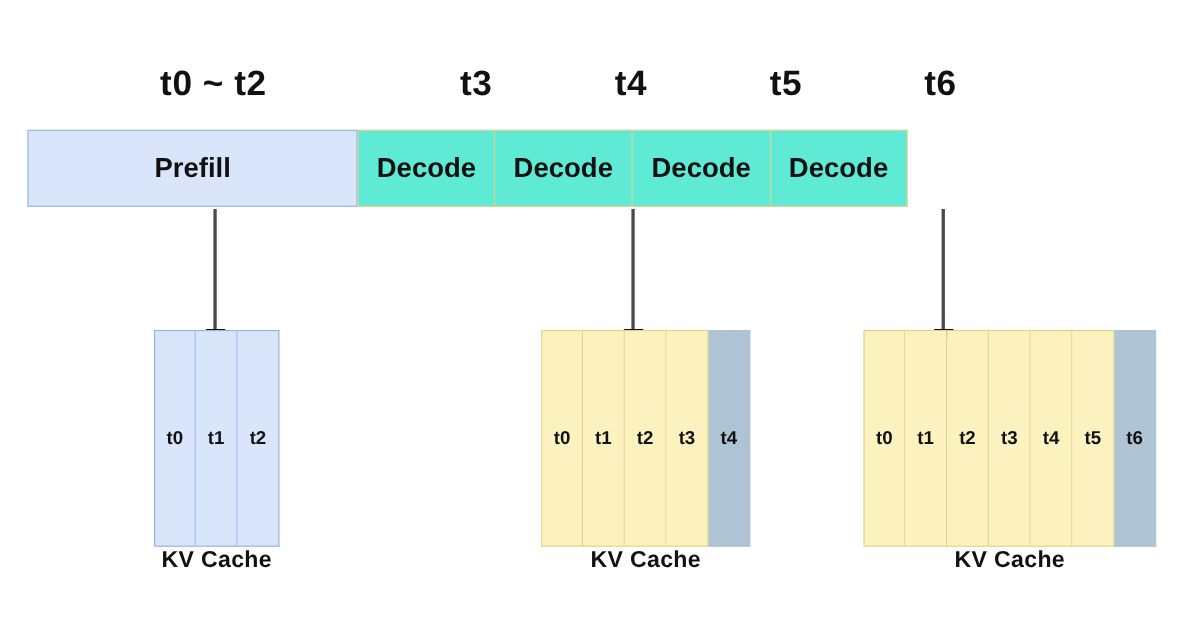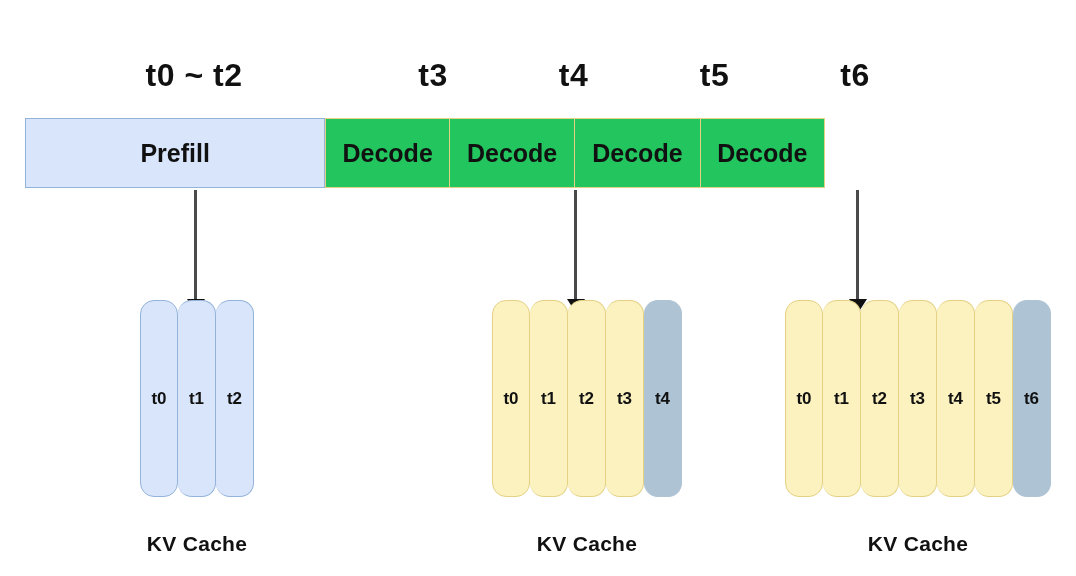--- a/index.html
+++ b/index.html
@@ -48,21 +48,21 @@
     font-size: 25px;
     font-weight: bold;
     color: #111111;
     white-space: nowrap;
   }
   .phase.prefill {
     background: #d9e5fa;
     border: 1px solid #94b3db;
   }
   .phase.decode {
-    background: #22c55e;
+    background: #5eead4;
     border: 1px solid #e4d184;
     border-left-width: 0;
   }
   .phase.decode.first { border-left-width: 1px; }
 
   
   .arrow {
     position: absolute;
     width: 3px;
     background: #4a4a4a;
@@ -87,41 +87,39 @@
     box-sizing: border-box;
   }
   .kv-cell {
     box-sizing: border-box;
     display: flex;
     align-items: center;
     justify-content: center;
     font-size: 17px;
     font-weight: bold;
     color: #111111;
-    border-radius: 14px;
   }
   .kv-cell.blue {
     background: #d9e5fa;
     border: 1px solid #94b3db;
     border-left-width: 0;
   }
   .kv-cell.yellow {
     background: #fcf2c0;
     border: 1px solid #e4d184;
     border-left-width: 0;
   }
   .kv-cell.gray {
     background: #aec3d4;
     border: 1px solid #aec3d4;
     border-left-width: 0;
   }
   .kv-cell.first { border-left-width: 1px; }
 
   .kv-caption {
-    margin-top: 35px;
     text-align: center;
     font-size: 21px;
     font-weight: bold;
     letter-spacing: 0.3px;
     color: #111111;
     white-space: nowrap;
   }
 </style>
 </head>
 <body>

